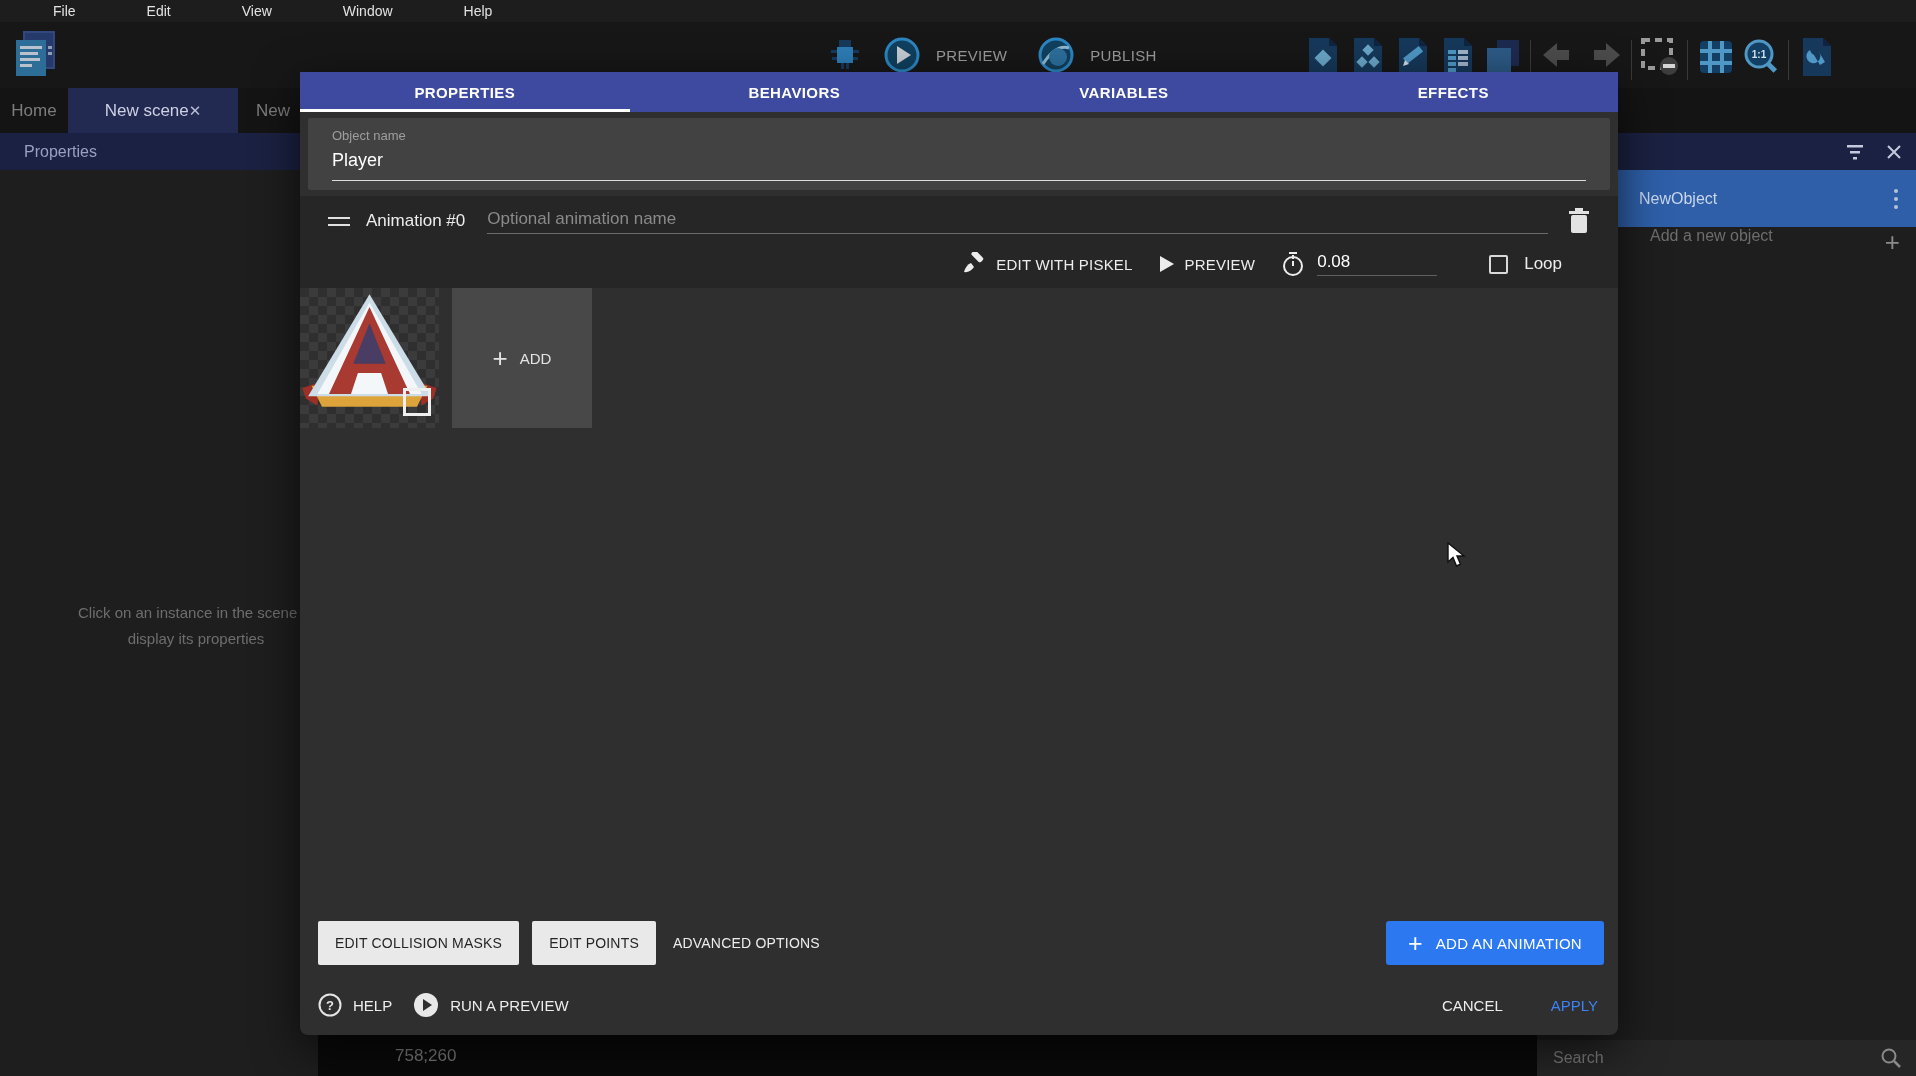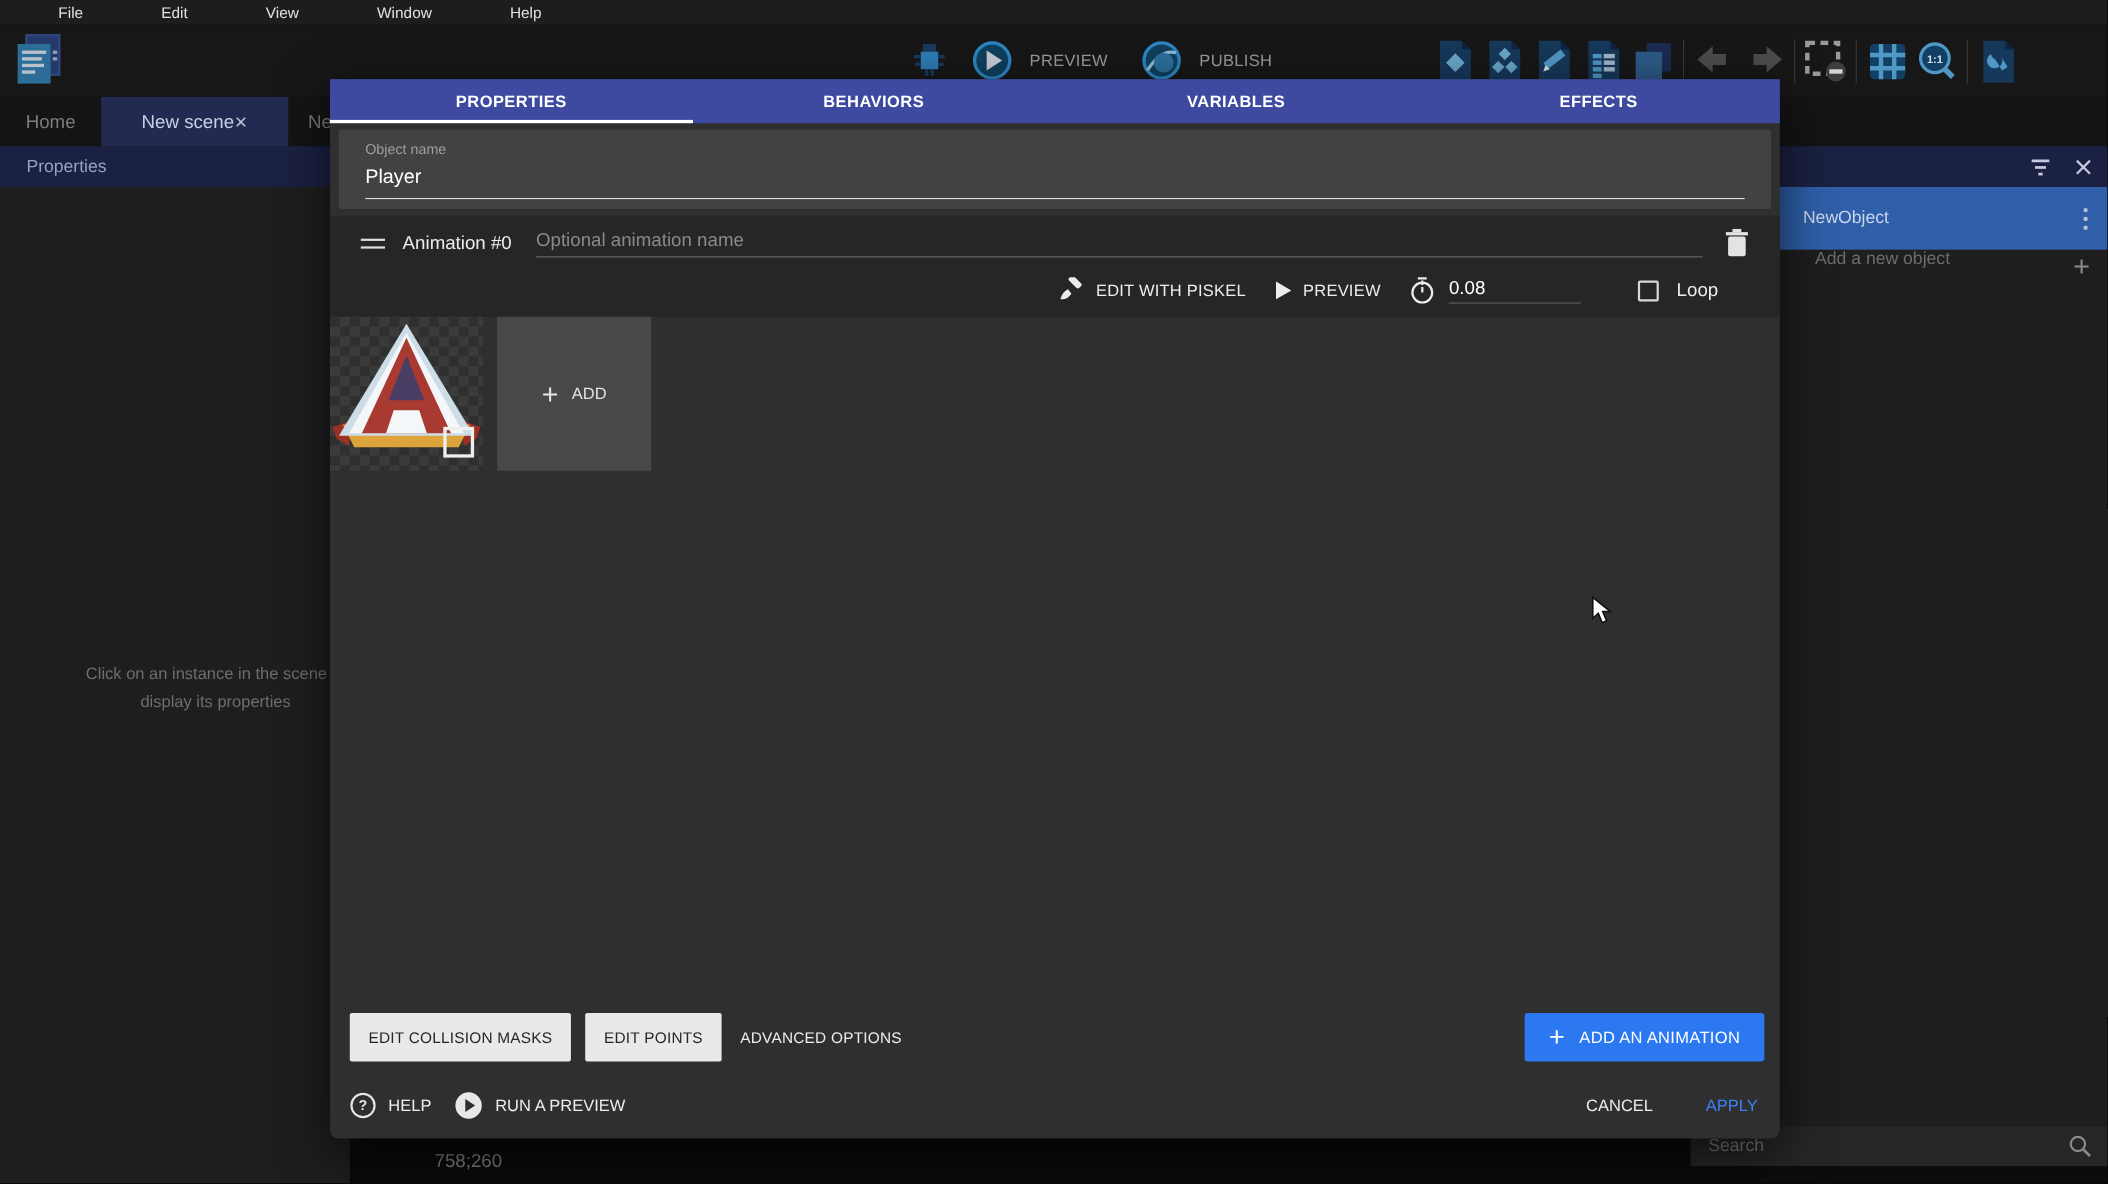--- a/index.html
+++ b/index.html
@@ -12,44 +12,44 @@
              display:flex; align-items:center; gap:28px; padding-left:10px;
              color:#e2e2e2; font-size:14px; z-index:2; }
   .menubar span { cursor:default;margin-left:43px; }
 
   
   .toolbar { position:absolute; top:22px; left:0; right:0; height:66px; background:#171717; z-index:2; }
   .tool-logo { position:absolute; left:12px; top:8px; width:48px; height:50px; }
   .center-tools { position:absolute; left:822px; top:14px; height:38px; display:flex; align-items:center; gap:12px;
                   color:#9b9b9b; font-size:15px; }
   .center-tools .lbl { letter-spacing:.3px; }
-  .right-tools { position:absolute; left:1300px; top:10px; height:48px; display:flex; align-items:center; }
+  .right-tools { position:absolute; left:1300px; top:10px; height:48px; display:flex; align-items:flex-end; }
   .tbtn { width:45px; height:46px; display:flex; align-items:center; justify-content:center; }
   .tsep { width:1px; height:40px; background:#3a3a3a; margin:0 5px; }
 
   
   .tabrow { position:absolute; top:88px; left:0; right:0; height:45px; background:#141414; display:flex; z-index:1; }
   .tab { display:flex; align-items:center; justify-content:center; font-size:17px; color:#7d7d7d; }
-  .tab-home { width:92px; }
+  .tab-home { width:68px; }
   .tab-active { width:170px; background:#232a52; color:#ccd0e4; gap:0; }
   .tab-close { font-size:15px; color:#b9bed4; }
   .tab-partial { padding-left:18px; }
 
   
   .left-panel { position:absolute; top:133px; left:0; width:318px; bottom:0; background:#1e1e1e; z-index:1; }
   .props-header { height:37px; background:#1b2142; color:#9aa0bf; font-size:16px; line-height:37px; padding-left:24px; }
   .empty-msg { position:absolute; top:467px; left:0; width:392px; text-align:center;
                color:#6e6e6e; font-size:15px; line-height:26px; }
 
   
   .scene { position:absolute; top:133px; left:318px; width:1219px; bottom:0; background:#0a0a0a; z-index:0; }
   .scene-coords { position:absolute; left:77px; bottom:10px; color:#7b7b7b; font-size:17px; }
 
   
-  .objects-panel { position:absolute; top:133px; left:1537px; width:379px; bottom:16px; background:#1e1e1e;
+  .objects-panel { position:absolute; top:133px; left:1537px; width:379px; bottom:0; background:#1e1e1e;
                    display:flex; flex-direction:column; z-index:1; }
   .obj-header { height:37px; background:#1b2142; display:flex; align-items:center; padding:0 14px 0 16px;
                 color:#9aa0bf; font-size:16px; }
   .obj-header .hlabel { flex:1; }
   .obj-row-sel { height:57px; background:#2e5fa8; display:flex; align-items:center; color:#c9d6ec; font-size:16px;
                  position:relative; }
   .obj-thumb { position:absolute; left:16px; top:6px; width:46px; height:46px; background:#27406b; border-radius:2px; }
   .obj-row-sel .oname { padding-left:102px; flex:1; }
   .kebab { display:flex; flex-direction:column; gap:4px; padding-right:18px; }
   .kebab i { width:4px; height:4px; border-radius:50%; background:#b5c3da; }

